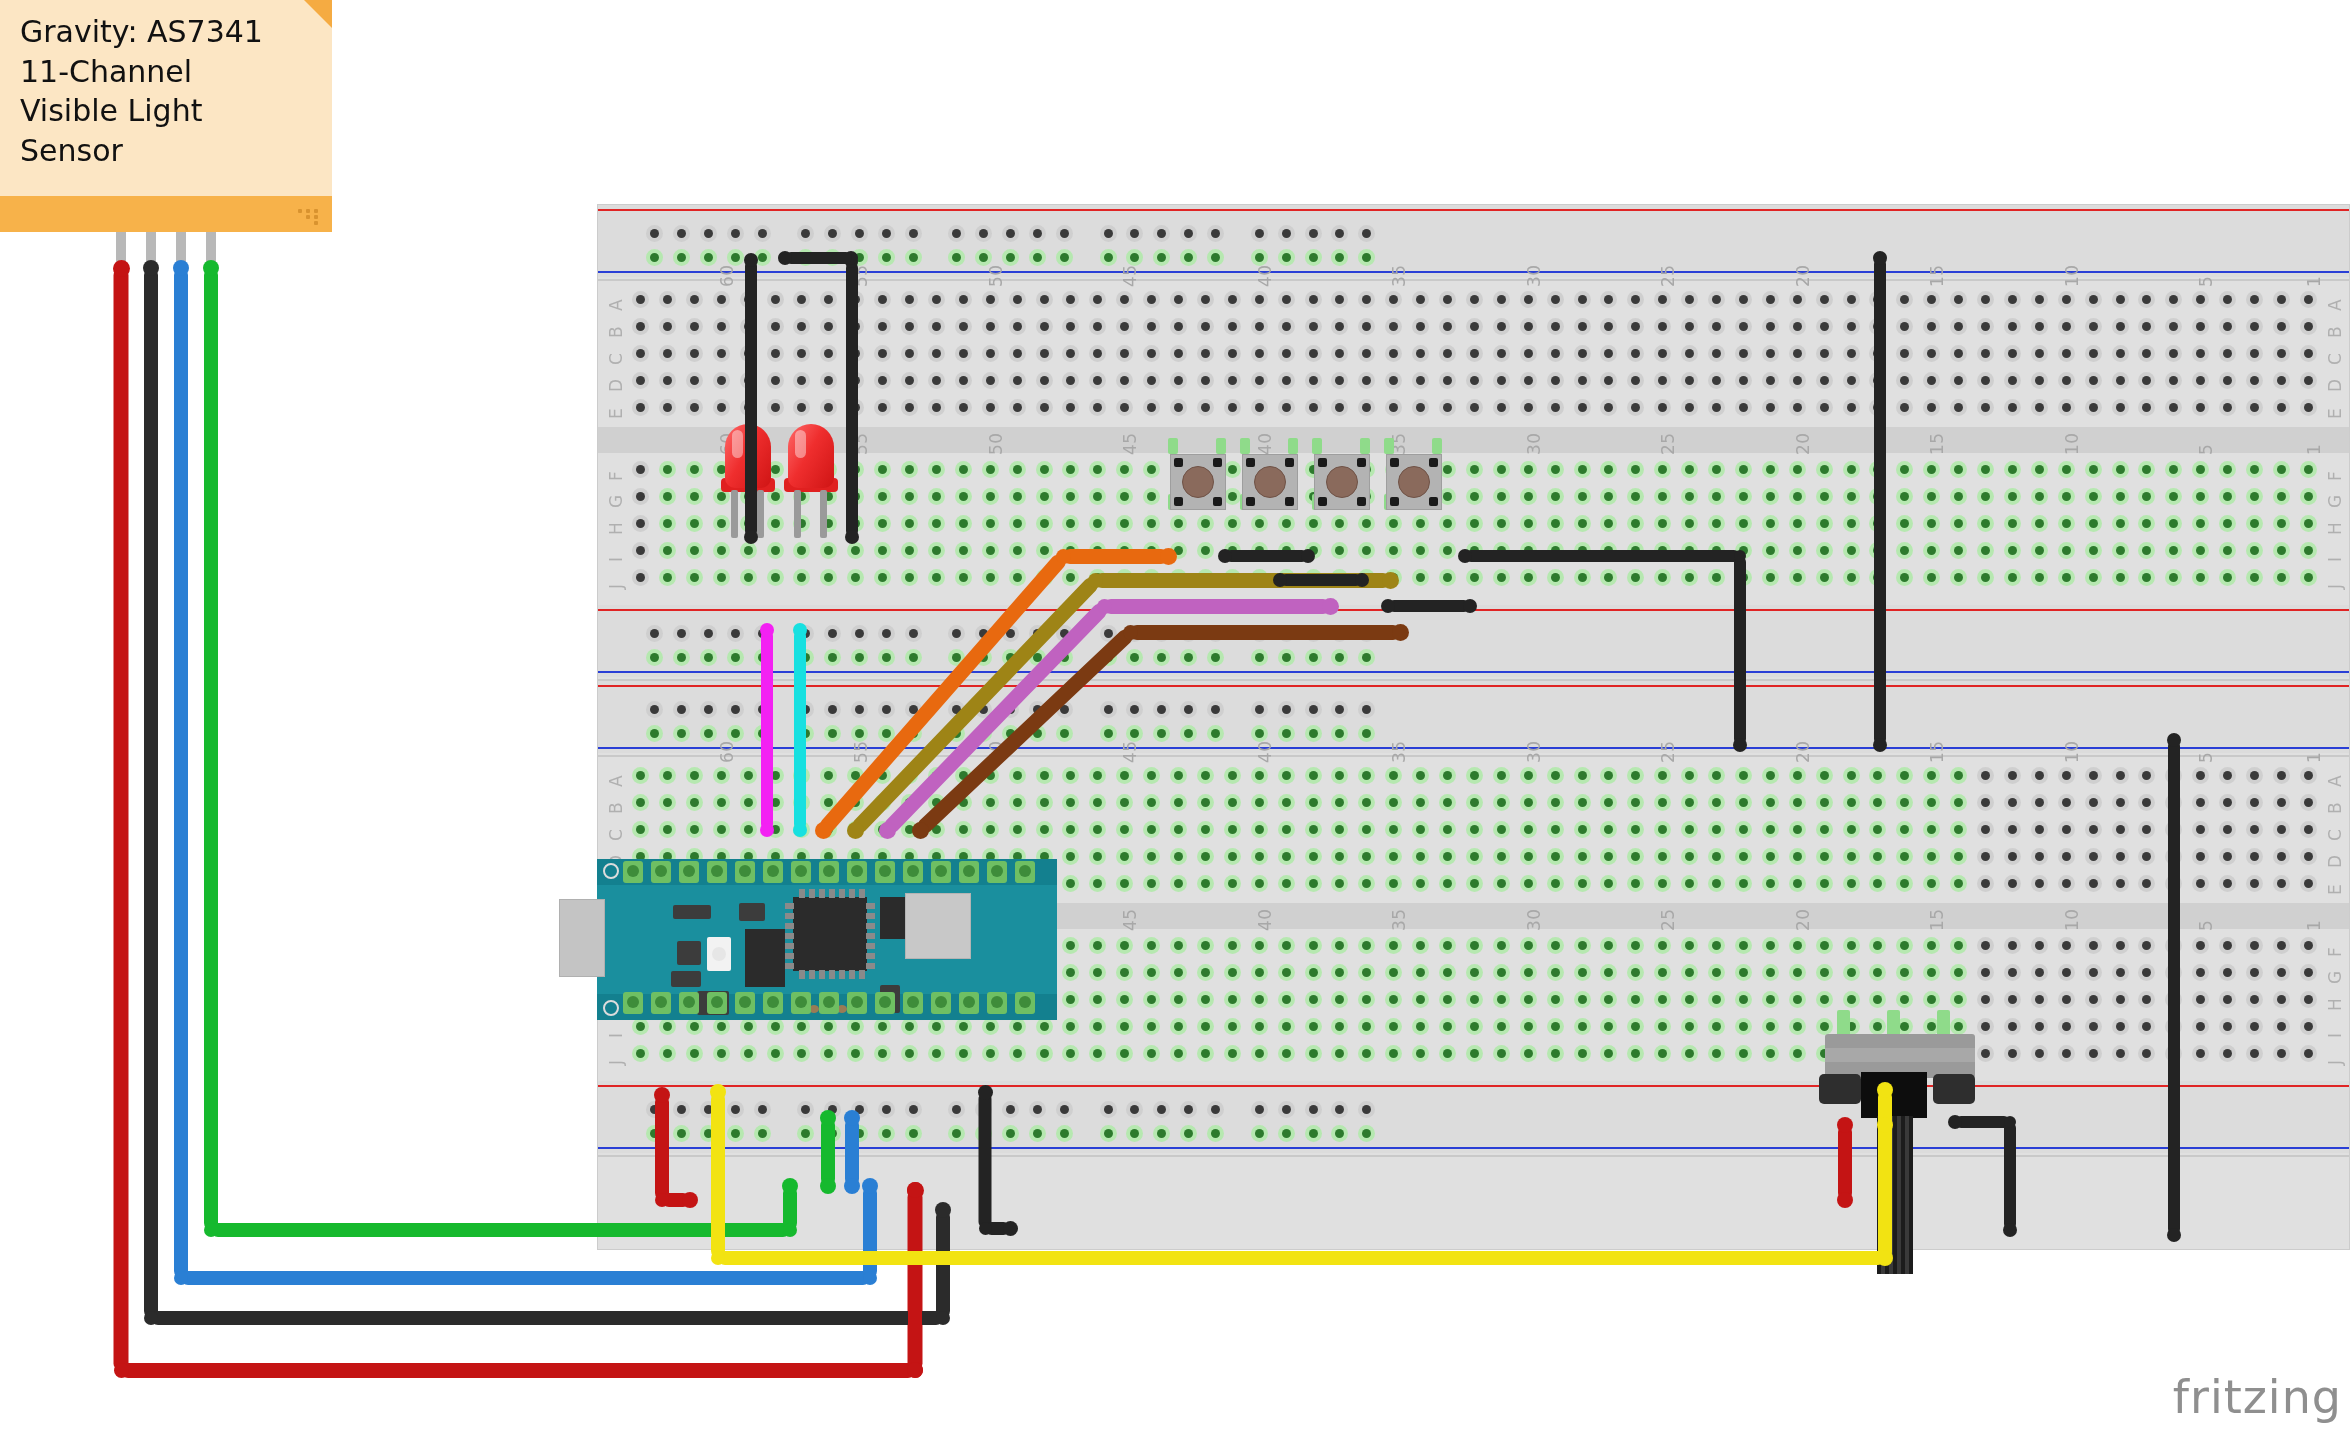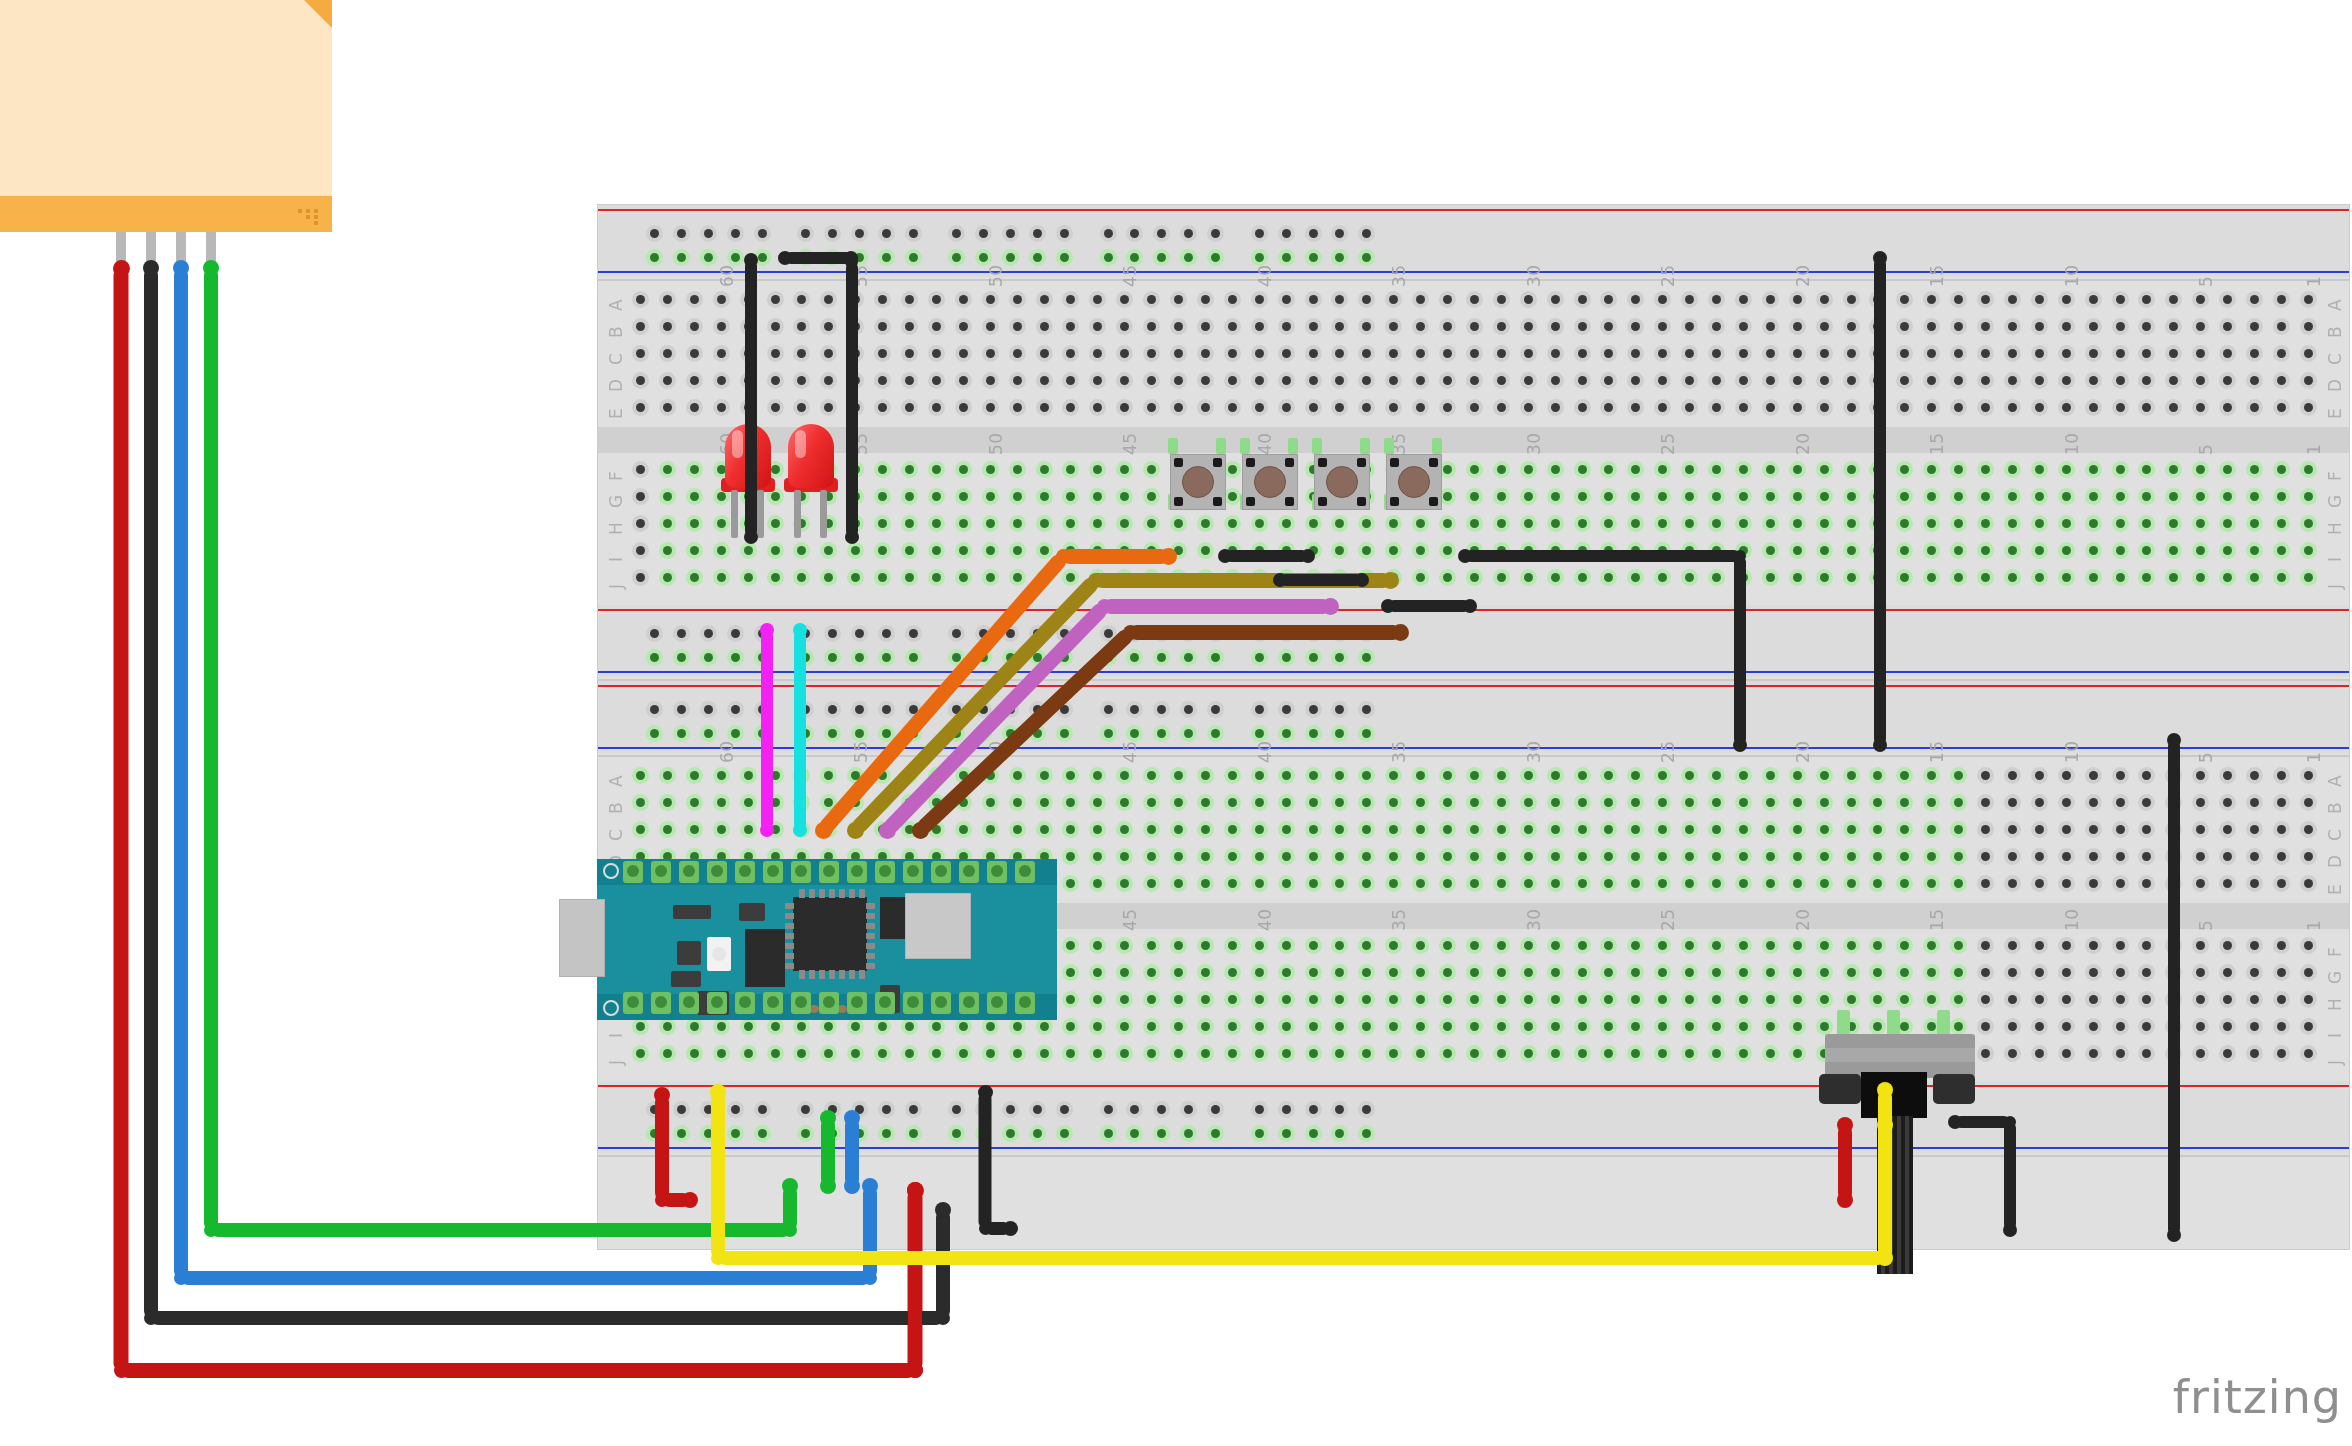--- a/index.html
+++ b/index.html
@@ -106,20 +106,26 @@
   #fritzing{right:10px;bottom:22px;font-size:46px;color:#8f8f8f;
             letter-spacing:1px;font-family:"DejaVu Sans",sans-serif;}
 </style>
 </head>
 <body>
 
 <div class="abs" id="note-label">
   <div id="note-body"></div>
   <div id="note-fold"></div>
   <div id="note-bar"></div>
+  <div id="note-text">
+    <div>Gravity: AS7341</div>
+    <div>11-Channel</div>
+    <div>Visible Light</div>
+    <div>Sensor</div>
+  </div>
   <div id="note-grip">
     <i style="left:0;top:0"></i>
       <i style="left:8px;top:0"></i>
       <i style="left:16px;top:0"></i>
     <i style="left:8px;top:6px"></i>
       <i style="left:16px;top:6px"></i>
     <i style="left:16px;top:12px"></i>
   </div>
 </div>
 

